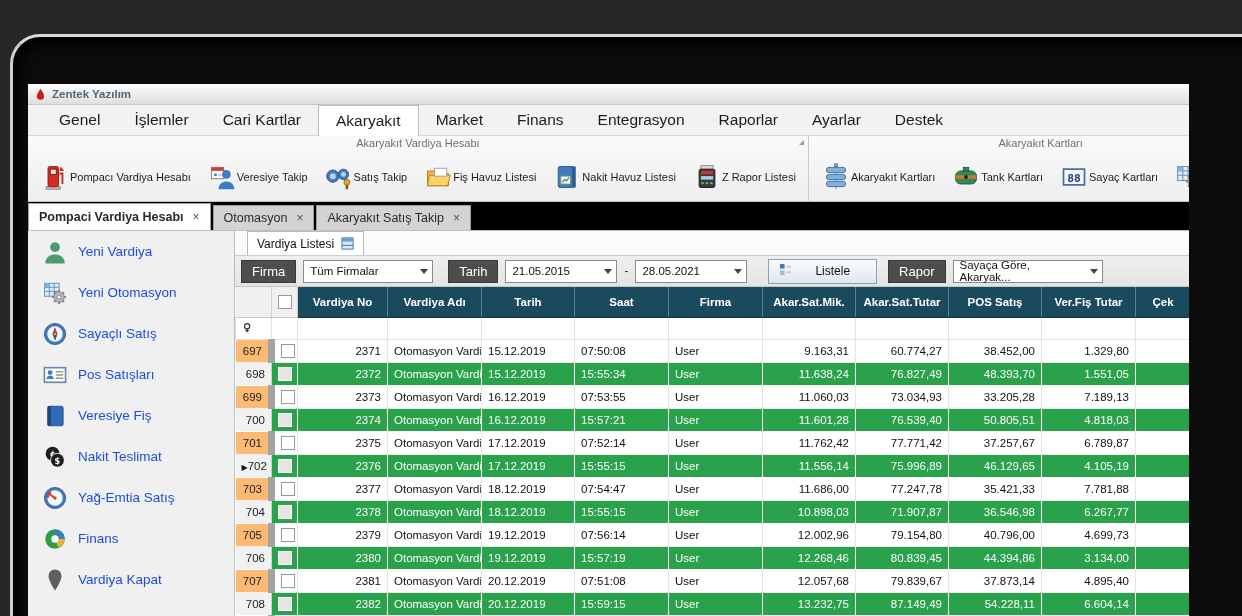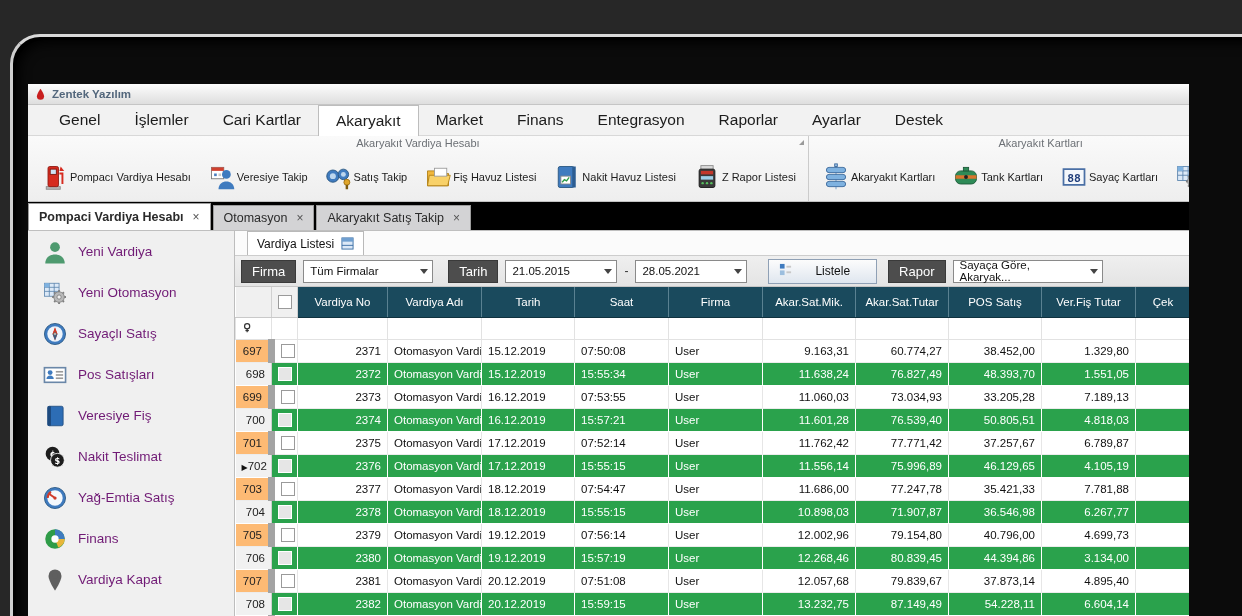--- a/index.html
+++ b/index.html
@@ -43,21 +43,21 @@
   .doctab .close{margin-left:9px;color:#555;font-size:12px;font-weight:normal}
   
   .main{display:flex;height:388px}
   .sidebar{width:206px;background:#f0f0f0;border-right:1px solid #bdbdbd;flex:none}
   .sb-header{height:32px;display:flex;align-items:center;justify-content:space-between;
              padding:0 10px 0 12px;font-size:13px;font-weight:bold;color:#1b1b1b;
              background:linear-gradient(#f6f6f6,#e9e9e9);border-bottom:1px solid #d5d5d5}
   .sb-header .chev{color:#7a7a7a;font-size:13px;transform:rotate(90deg)}
   .sb-item{height:41px;display:flex;align-items:center;padding-left:14px;cursor:default}
   .sb-item .sic{width:26px;height:26px;margin-right:10px;display:flex;align-items:center;justify-content:center}
-  .sb-item .slabel{font-size:13.5px;color:#701a75}
+  .sb-item .slabel{font-size:13.5px;color:#1d4ed8}
   
   .content{flex:1;display:flex;flex-direction:column;background:#fff;min-width:0}
   .innertabs{height:24px;background:#fbfbfb;border-bottom:1px solid #cdcdcd;display:flex;align-items:flex-end;padding-left:12px}
   .innertab{display:flex;align-items:center;height:23px;padding:0 9px;border:1px solid #b9b9b9;border-bottom:none;
             background:#fff;font-size:12px;color:#111;cursor:default}
   .innertab .iic{width:13px;height:13px;margin-left:7px}
   
   .filterbar{height:30px;background:linear-gradient(#efefef,#e4e4e4);border-bottom:1px solid #c6c6c6;
              display:flex;align-items:center;padding-left:6px;gap:7px}
   .flabel{background:#4d4d4d;color:#fff;font-size:13px;padding:3px 10px;border:1px solid #3a3a3a}
@@ -65,21 +65,21 @@
            padding:0 4px 0 6px;font-size:11.5px;color:#111;justify-content:space-between;cursor:default}
   .fselect .arrow{width:0;height:0;border-left:4px solid transparent;border-right:4px solid transparent;
                   border-top:5px solid #444;margin-left:8px}
   .dash{color:#333;font-size:12px}
   .listele{display:flex;align-items:center;gap:23px;background:linear-gradient(#fcfcfc,#dfe6ef);
            border:1px solid #8fa0b5;height:23px;padding:0 26px 0 10px;font-size:12px;color:#111;cursor:default;margin-left:14px}
   
   .gridwrap{flex:1;overflow:hidden}
   table.grid{border-collapse:collapse;table-layout:fixed;width:955px}
   .grid th,.grid td{overflow:hidden;white-space:nowrap;padding:0 6px;font-size:11.5px}
-  .grid thead th{height:30px;background:#1a4a5d;color:#fff;font-weight:normal;text-align:center;
+  .grid thead th{height:30px;background:#1a4a5d;color:#fff;font-weight:bold;text-align:center;
                  border-right:1px solid #5a8191;border-bottom:1px solid #10323f}
   .grid thead th.lt{background:#f0f0f0;border-right:1px solid #d0d0d0;border-bottom:1px solid #c9c9c9}
   .grid tr.frow td{height:21px;background:#fff;border:1px solid #e2e2e2}
   .grid tr.drow td{height:22px;border-bottom:1px solid #ececec;border-right:1px solid #e6e6e6;color:#111}
   .grid tr.drow td.numcol{background:#fdba74;text-align:right;color:#222;border-right:7px solid #a3a3a3}
   .grid tr.green td{background:#2aa24c;color:#fff;border-bottom:1px solid #fff;border-right:1px solid rgba(255,255,255,.45)}
   .grid tr.green td.numcol{background:#f1f1f1;color:#222;border-right:1px solid #cfcfcf}
   .grid td.r{text-align:right}
   .checkbox{width:12px;height:12px;border:1px solid #9a9a9a;background:#fff;margin:0 auto}
   tr.green .checkbox{background:#e6e6e6;border-color:#fff}

